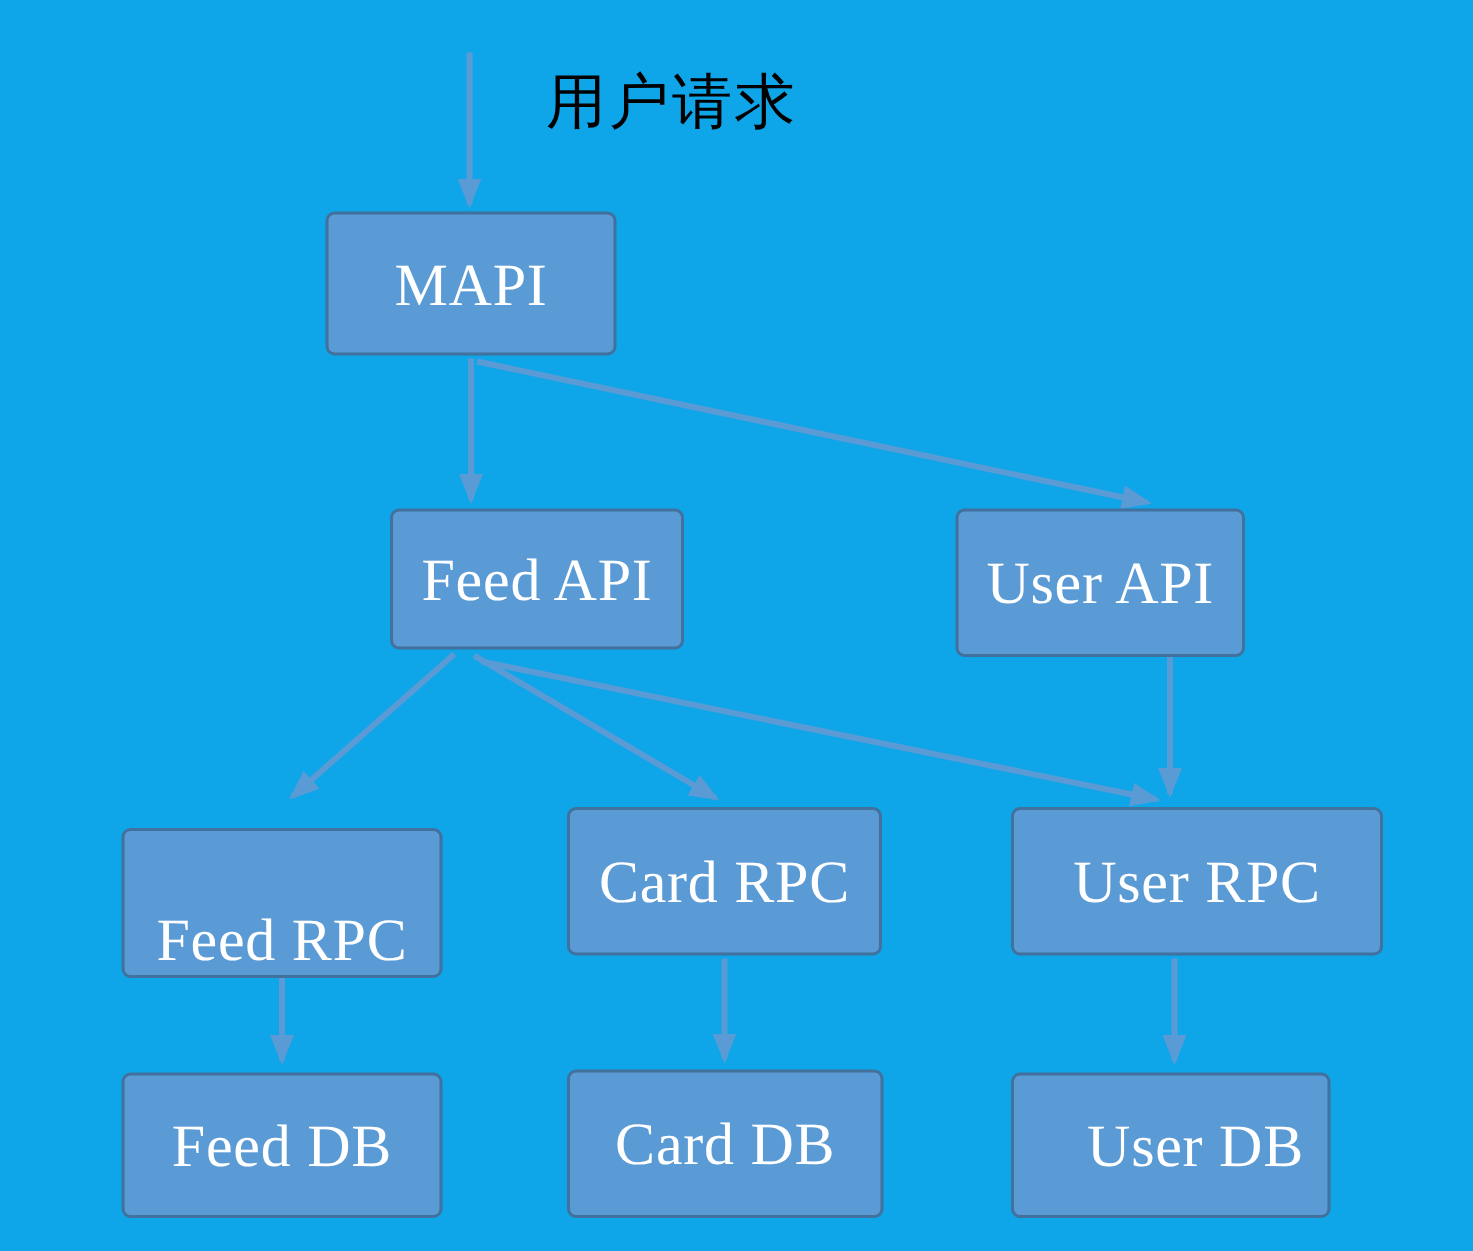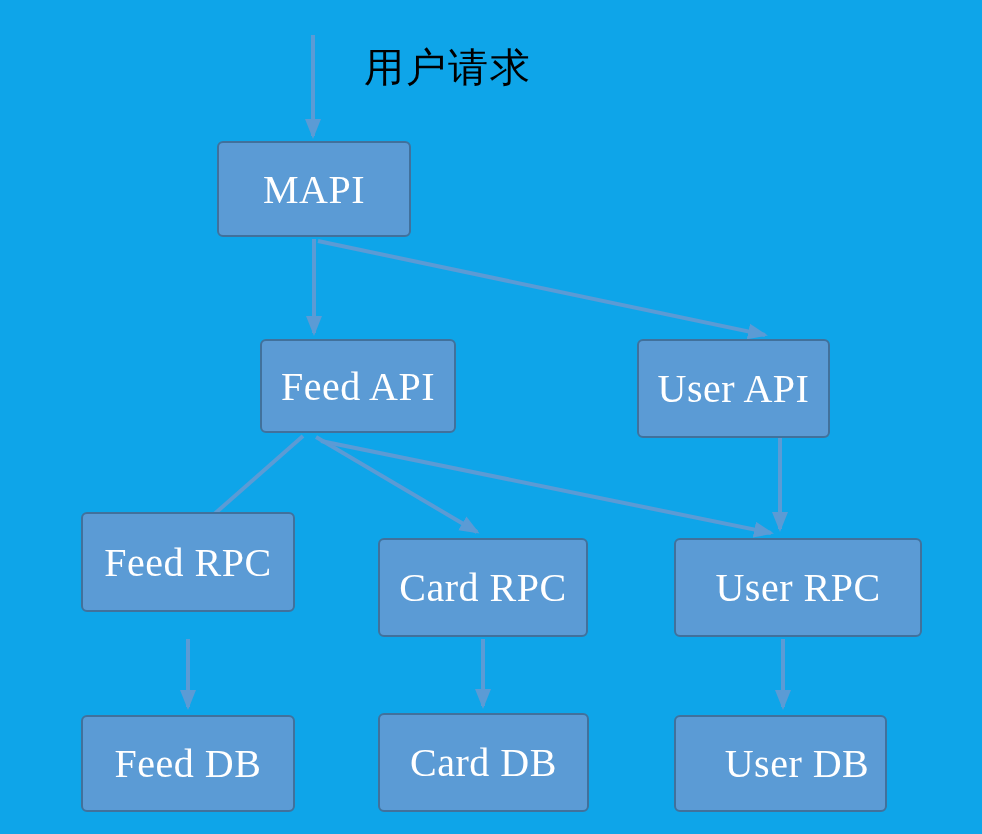--- a/index.html
+++ b/index.html
@@ -37,21 +37,21 @@
     left:364px;top:40px;
     font-size:40px;
     color:var(--annotation-text);
     letter-spacing:2px;
     white-space:nowrap;
   }
   
   .n-mapi    {left:217px;top:141px;width:194px;height:96px;}
   .n-feedapi {left:216px;top:339px;width:196px;height:94px;margin-left:44px;}
   .n-userapi {left:637px;top:339px;width:193px;height:99px;}
-  .n-feedrpc {left:81px; top:512px;width:214px;height:100px;}
+  .n-feedrpc {left:81px; top:552px;width:214px;height:100px;align-items:flex-end;}
   .n-cardrpc {left:378px;top:538px;width:210px;height:99px;}
   .n-userrpc {left:674px;top:538px;width:248px;height:99px;}
   .n-feeddb  {left:81px; top:715px;width:214px;height:97px;}
   .n-carddb  {left:378px;top:713px;width:211px;height:99px;}
   .n-userdb  {left:674px;top:715px;width:213px;height:97px;padding-left:33px;}
 </style>
 </head>
 <body>
 
 <div class="canvas">

